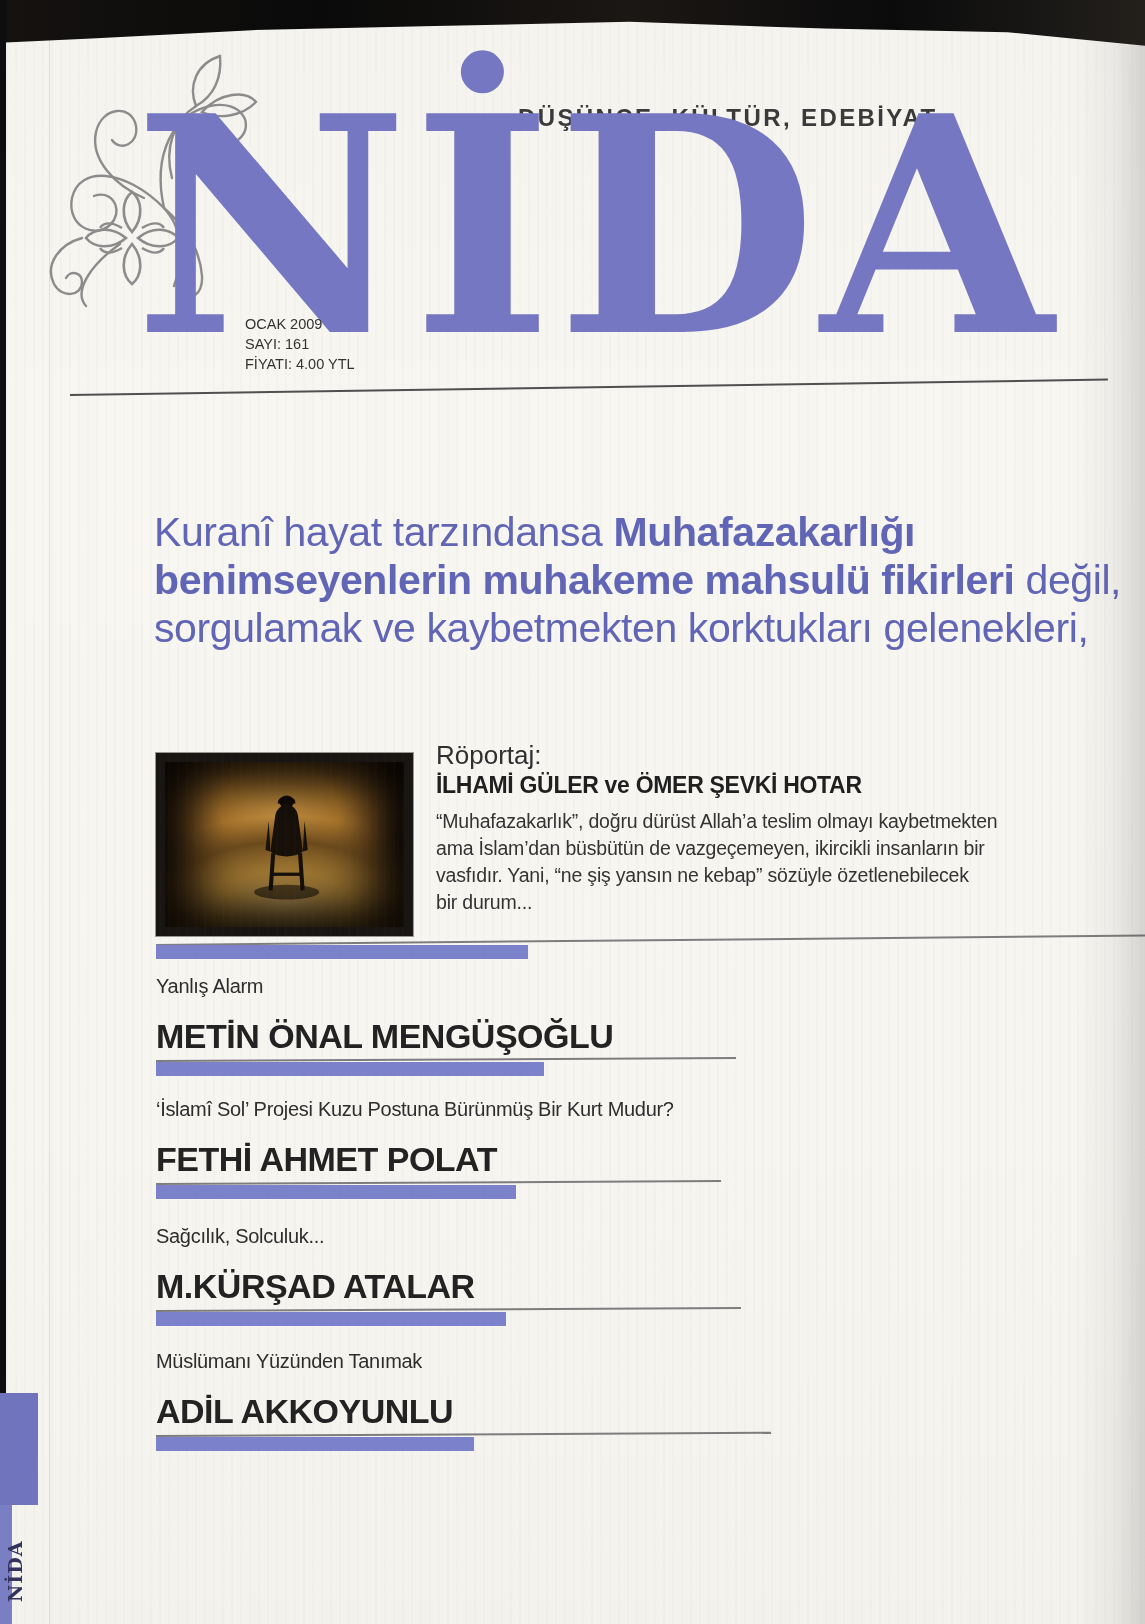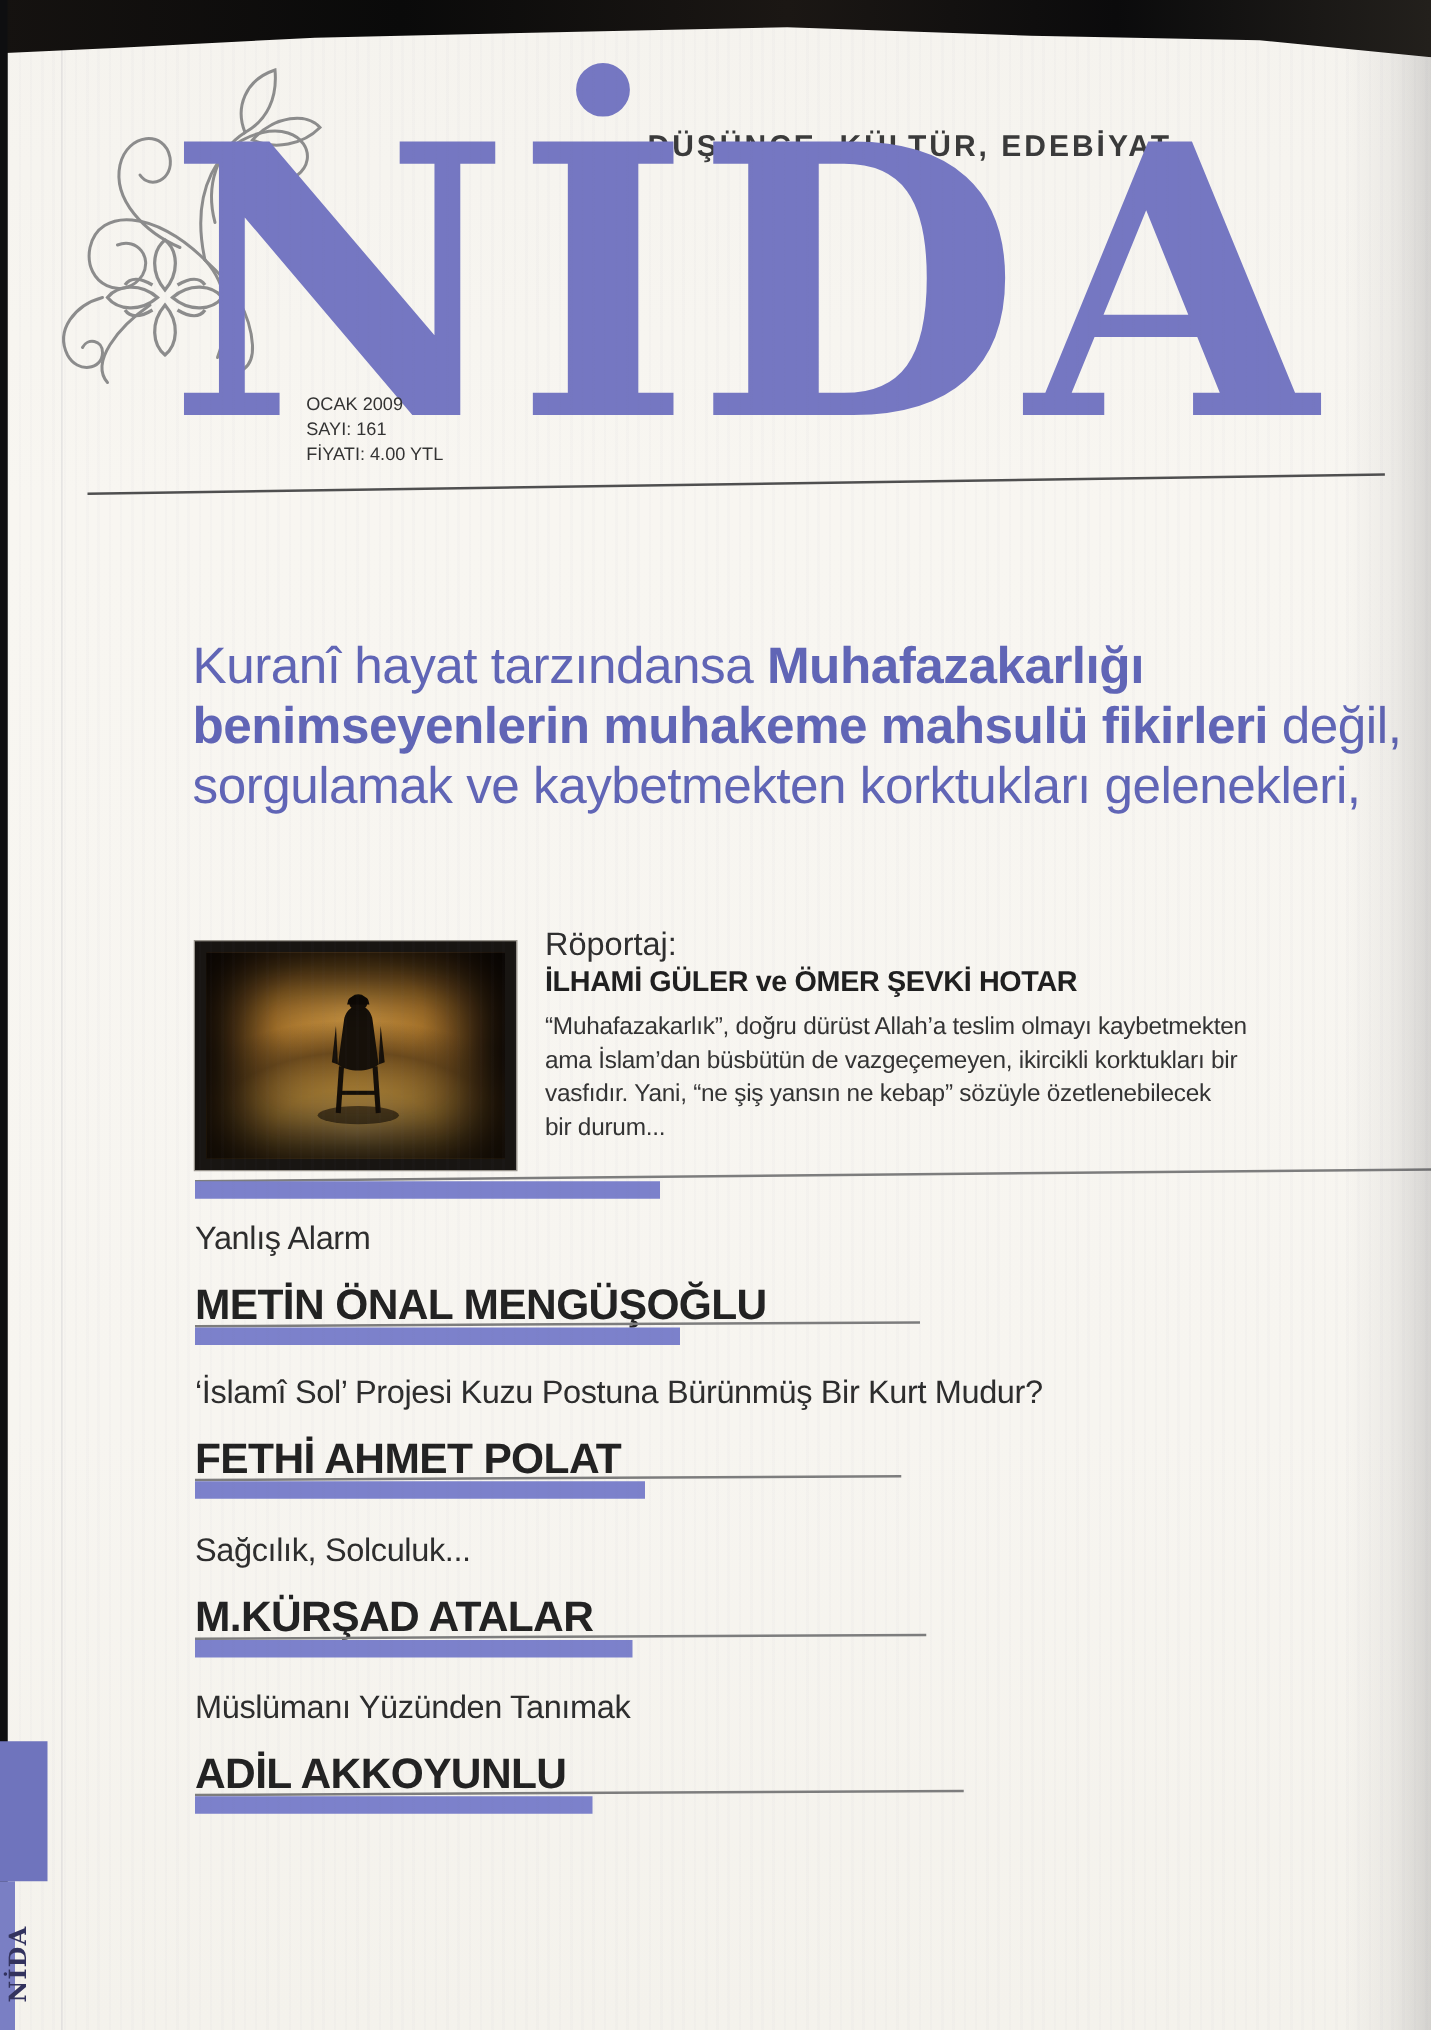--- a/index.html
+++ b/index.html
@@ -52,21 +52,21 @@
   .rpt-desc{position:absolute;left:430px;top:808px;font-size:19.5px;line-height:27px;color:#333;
         letter-spacing:-0.2px;}
   .rpt-desc div{white-space:nowrap;}
 
   
   .thinline{position:absolute;height:2px;background:#7d7d7d;transform-origin:left center;}
   .pbar{position:absolute;height:14px;background:#7c81cb;}
 
   
   .entry{position:absolute;left:150px;}
-  .a-title{font-size:26px;color:#2d2d2d;letter-spacing:-0.3px;white-space:nowrap;}
+  .a-title{font-size:20px;color:#2d2d2d;letter-spacing:-0.3px;white-space:nowrap;}
   .a-author{margin-top:19px;font-size:34px;font-weight:bold;color:#222;letter-spacing:-0.5px;white-space:nowrap;}
 
   
   .spine-block{position:absolute;left:0;top:1393px;width:38px;height:112px;background:#6f74bd;z-index:52;}
   .spine-strip{position:absolute;left:0;top:1505px;width:12px;height:119px;background:#7a7fc4;z-index:52;}
   .spine-text{position:absolute;left:4px;top:1602px;z-index:53;font-family:"DejaVu Serif",serif;
         font-weight:bold;font-size:19px;color:#33335e;transform:rotate(-90deg);transform-origin:0 0;
         letter-spacing:1px;}
 </style>
 </head>
@@ -129,21 +129,21 @@
         <rect x="33" y="104" width="34" height="4" fill="#17110a"></rect>
         <path d="M28,40 L24,76 L30,78 Z" fill="#17110a"></path>
         <path d="M72,40 L76,76 L70,78 Z" fill="#17110a"></path>
       </svg>
       <div class="photo-vignette"></div>
     </div>
     <div class="rpt-label">Röportaj:</div>
     <div class="rpt-names">İLHAMİ GÜLER ve ÖMER ŞEVKİ HOTAR</div>
     <div class="rpt-desc">
       <div>“Muhafazakarlık”, doğru dürüst Allah’a teslim olmayı kaybetmekten</div>
-      <div>ama İslam’dan büsbütün de vazgeçemeyen, ikircikli korktukları bir</div>
+      <div>ama İslam’dan büsbütün de vazgeçemeyen, ikircikli insanların bir</div>
       <div>vasfıdır. Yani, “ne şiş yansın ne kebap” sözüyle özetlenebilecek</div>
       <div>bir durum...</div>
     </div>
 
     <div class="thinline" style="left:150px;top:944px;width:990px;transform:rotate(-0.55deg);"></div>
     <div class="pbar" style="left:150px;top:945px;width:372px;"></div>
 
     <div class="entry" style="top:975px;">
       <div class="a-title">Yanlış Alarm</div>
       <div class="a-author">METİN ÖNAL MENGÜŞOĞLU</div>

